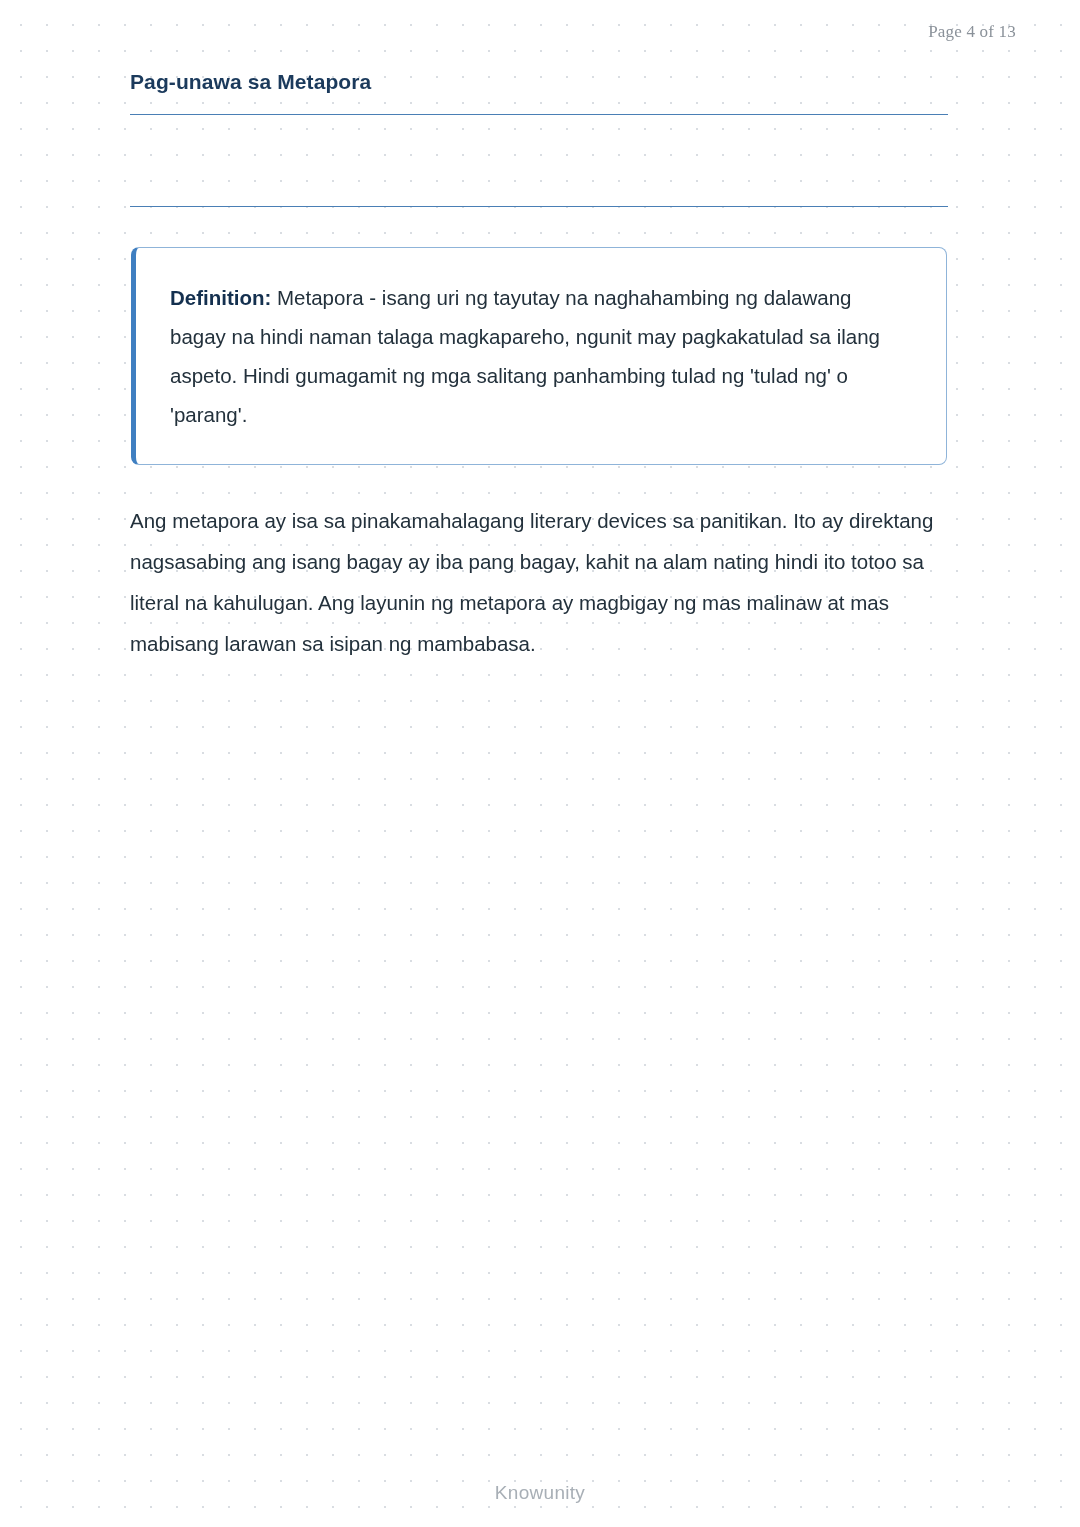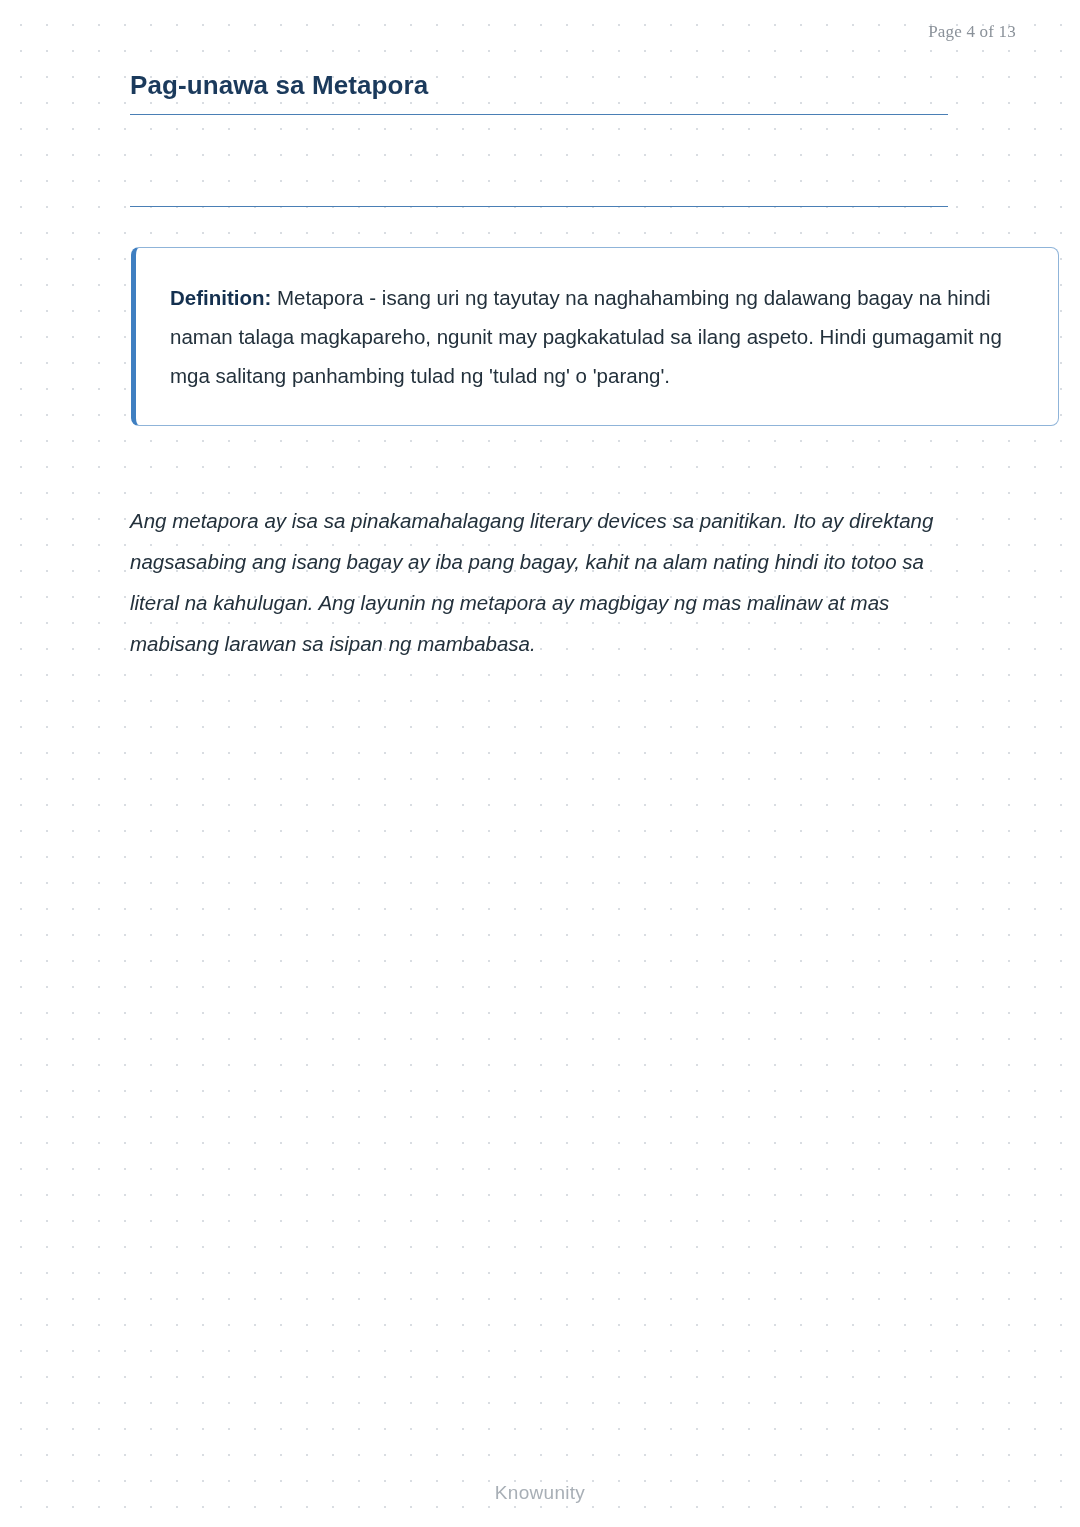--- a/index.html
+++ b/index.html
@@ -42,21 +42,21 @@
     font-size: 17px;
     color: #8a9199;
     letter-spacing: 0.2px;
   }
 
   .doc-title {
     position: absolute;
     left: 130px;
     top: 70px;
     width: 818px;
-    font-size: 26px;
+    font-size: 21px;
     font-weight: bold;
     color: #1b3a5c;
     letter-spacing: 0.1px;
   }
   .rule-1 {
     position: absolute;
     left: 130px;
     top: 114px;
     width: 818px;
     height: 1px;
@@ -78,21 +78,21 @@
     top: 206px;
     width: 818px;
     height: 1px;
     background: #4a7fb5;
   }
 
   .callout {
     position: absolute;
     left: 131px;
     top: 247px;
-    width: 928px;
+    width: 816px;
     box-sizing: border-box;
     border: 1px solid #8fb4d9;
     border-left: 5px solid #3f7fc1;
     border-radius: 8px;
     background: #ffffff;
     padding: 30px 36px 30px 34px;
   }
   .callout-text {
     font-size: 20.5px;
     line-height: 39px;
@@ -104,21 +104,21 @@
   }
 
   .para {
     position: absolute;
     left: 130px;
     width: 818px;
     font-size: 20.5px;
     line-height: 41px;
     color: #23313c;
   }
-  .para-1 { top: 500px; font-style: italic; }
+  .para-1 { top: 500px; }
   .para-2 { top: 728px; }
 
   .footer-brand {
     position: absolute;
     left: 0;
     right: 0;
     top: 1482px;
     text-align: center;
     font-size: 19px;
     color: #a8afb6;

